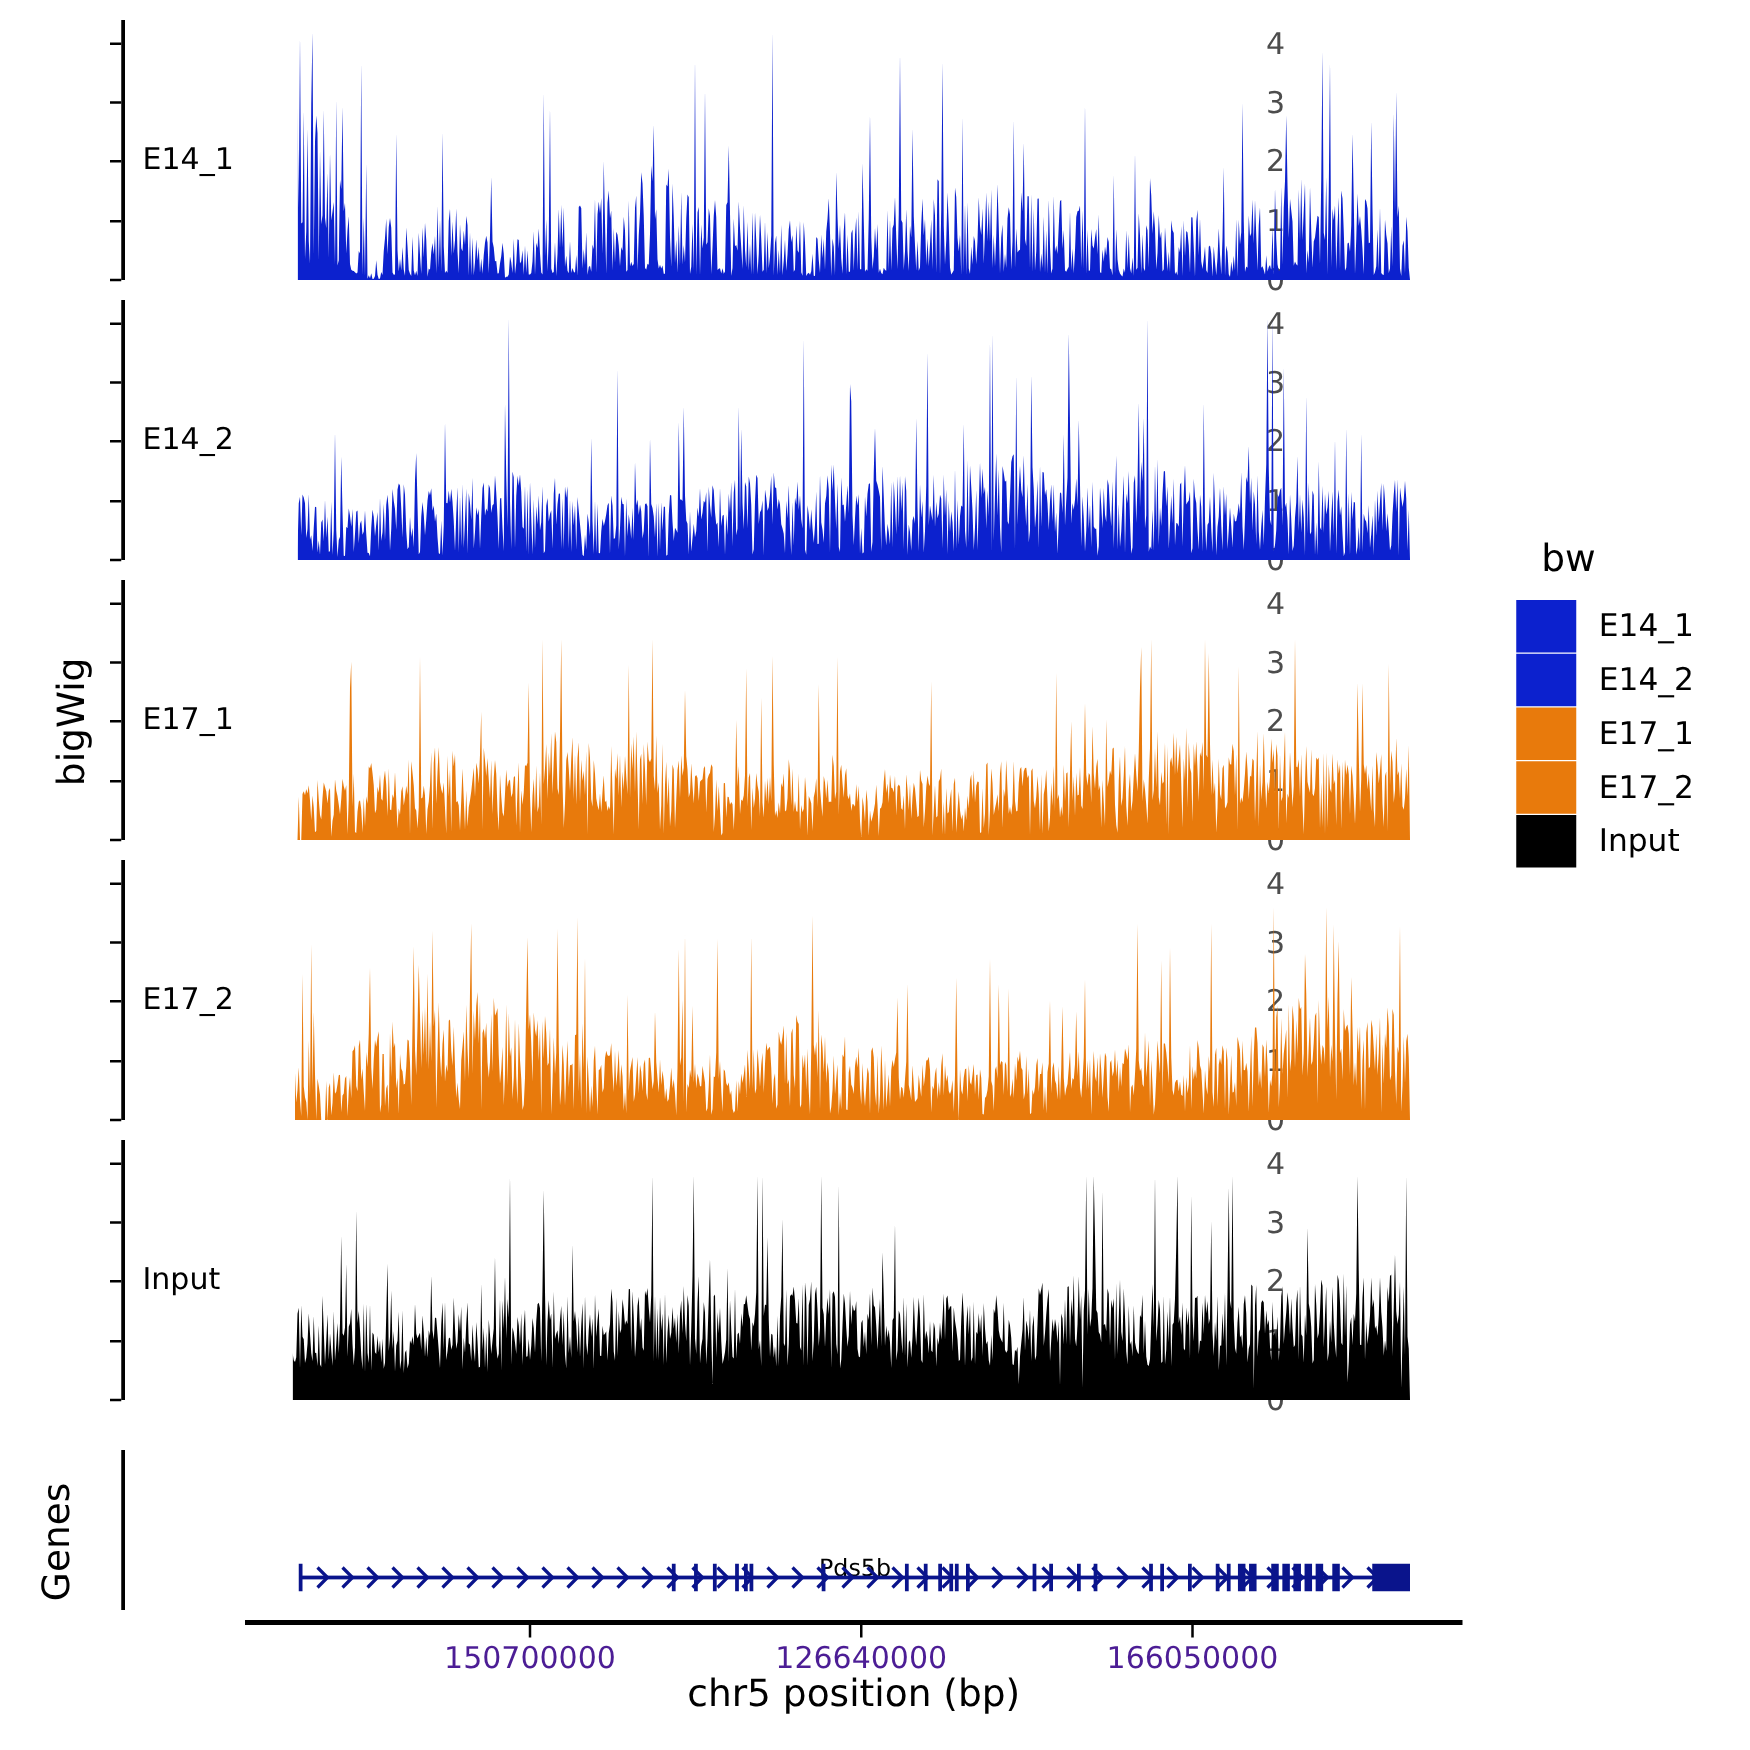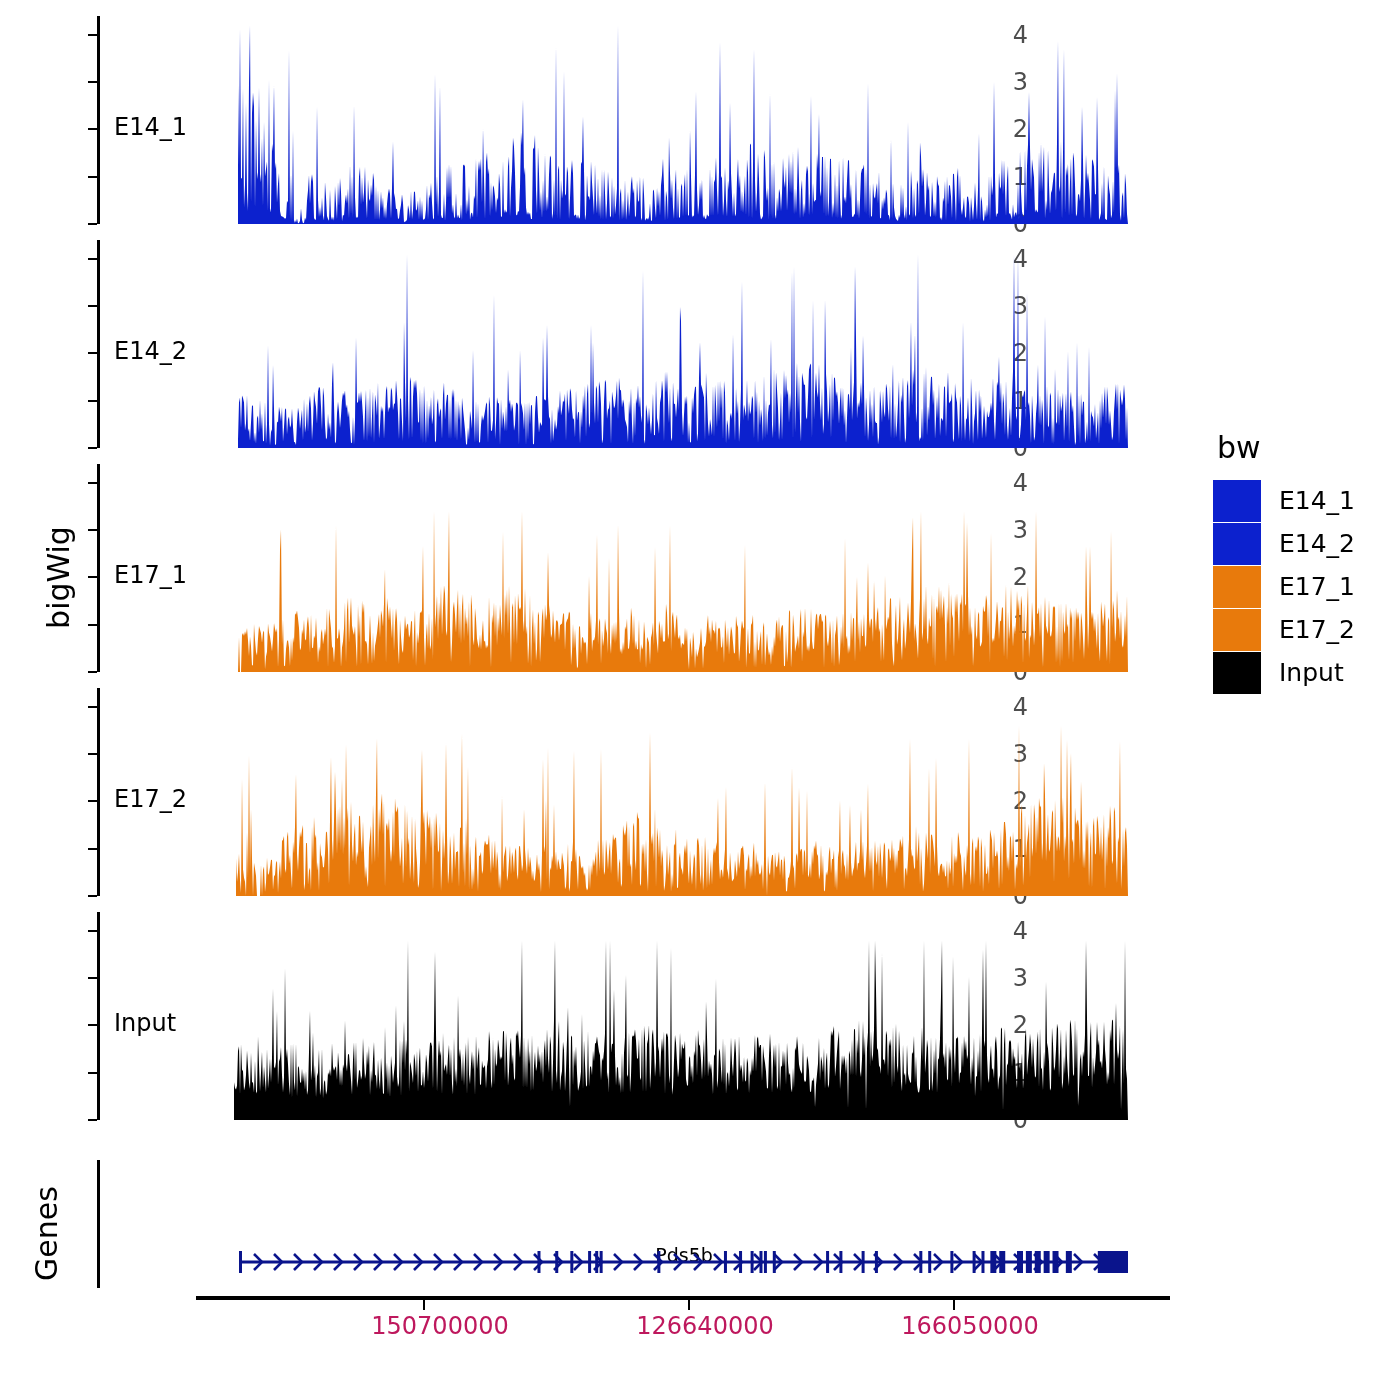--- a/index.html
+++ b/index.html
@@ -31,42 +31,43 @@
            font-size:24px;color:#4d4d4d;text-align:right;width:60px;white-space:nowrap;}
   .stripname{position:absolute;font-size:24px;color:#000;white-space:nowrap;}
 
   .track{position:absolute;overflow:hidden;}
   .track svg{display:block;}
 
   
   .xaxisline{position:absolute;left:196px;top:1296px;width:974px;height:4px;background:#000;}
   .xtick{position:absolute;width:2px;height:10px;background:#000;top:1300px;}
   .xticklab{position:absolute;top:1312px;transform:translateX(-50%);
-            font-size:24px;color:#be185d;white-space:nowrap;margin-left:16px;}
+            font-size:24px;color:#4c1d95;white-space:nowrap;}
 
   
   .geneaxis{position:absolute;left:97px;top:1160px;width:3px;height:128px;background:#000;}
   .genename{position:absolute;font-size:19px;color:#000;transform:translateX(-50%);white-space:nowrap;}
 
   
   .legend{position:absolute;left:1213px;top:430px;}
-  .legend-title{font-size:30px;color:#000;margin:0 0 14px 4px;}
+  .legend-title{font-size:30px;color:#000;margin:0 0 14px 20px;}
   .legend-row{display:flex;align-items:center;height:43px;}
   .legend-key{width:48px;height:42px;flex:0 0 48px;}
   .legend-lab{font-size:25px;color:#000;margin-left:18px;white-space:nowrap;}
 </style>
 </head>
 <body>
 
 <div id="root">
 
   <div class="ylab-bigwig">bigWig</div>
 
   <div class="ylab-genes">Genes</div>
 
+  <div class="xlab">chr5 position (bp)</div>
 
   <div id="panels">
       <div class="panel" style="top: 16px; width: 1033px; height: 208px;">
         <div class="axisline" style="height: 208px;"></div>
         <div class="tick" style="top: 207px;"></div>
         <div class="ticklab" style="top: 208px;">0</div>
         <div class="tick" style="top: 159.727px;"></div>
         <div class="ticklab" style="top: 160.727px;">1</div>
         <div class="tick" style="top: 112.455px;"></div>
         <div class="ticklab" style="top: 113.455px;">2</div>

